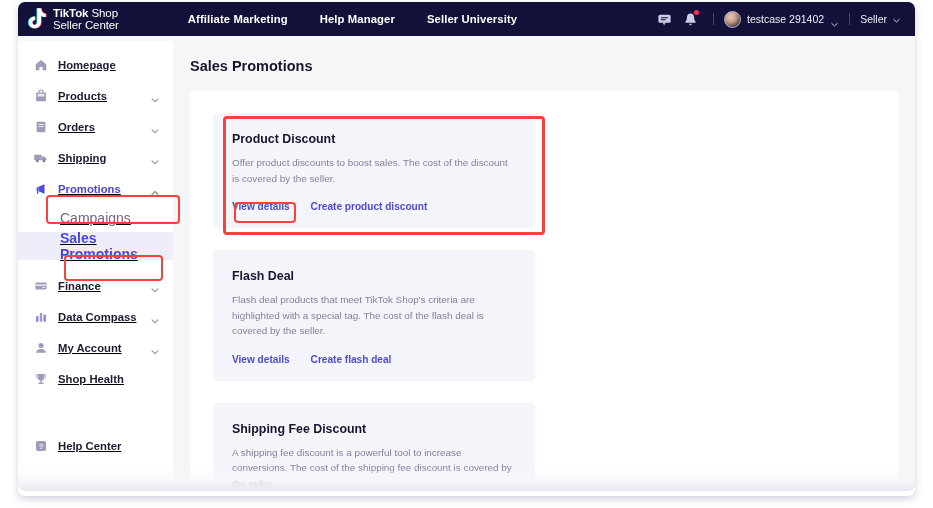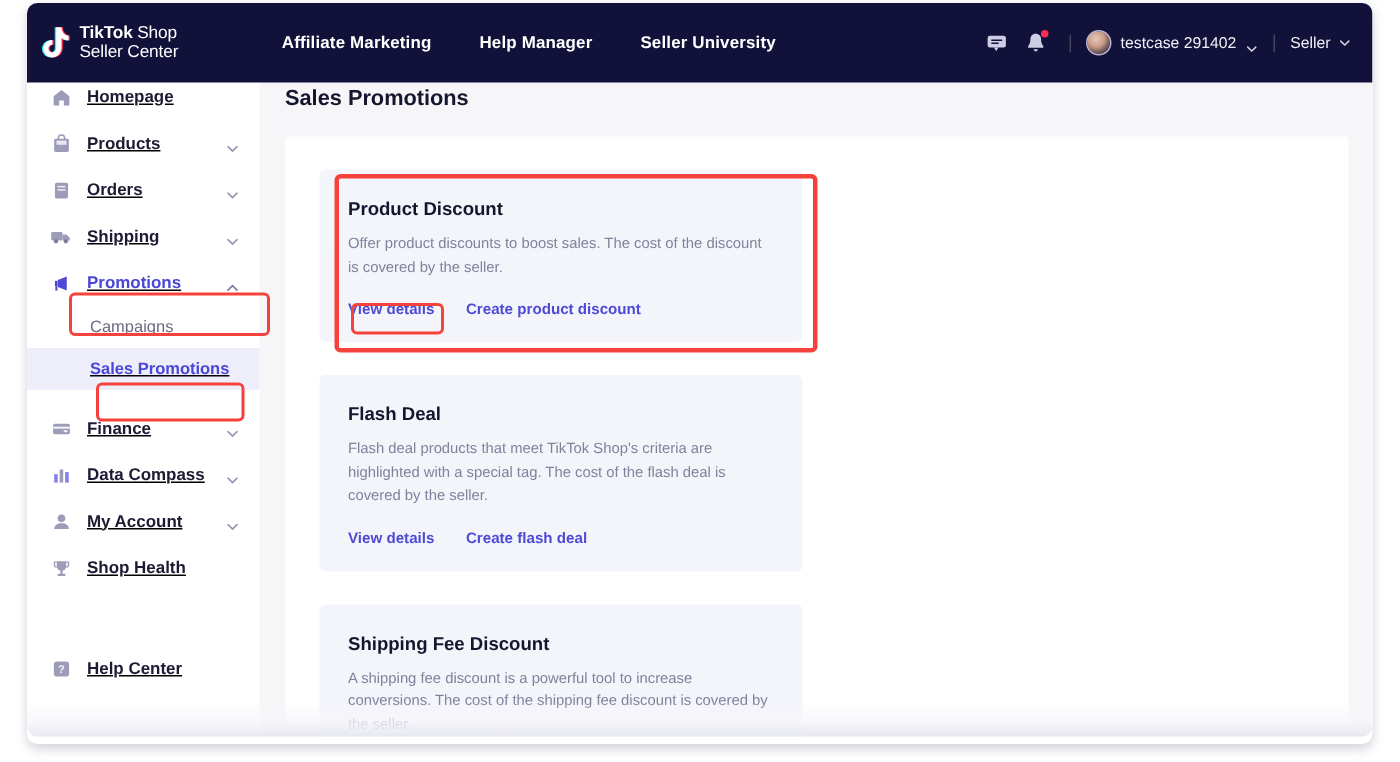--- a/index.html
+++ b/index.html
@@ -36,21 +36,21 @@
     border-bottom-left-radius: 7px;
     border-bottom-right-radius: 7px;
     z-index: 40;
     pointer-events: none;
   }
 
   
   .topbar {
     position: absolute;
     left: 0; top: 0;
-    width: 897px; height: 53px;
+    width: 897px; height: 34px;
     background: #12113a;
     display: flex;
     align-items: center;
     z-index: 20;
   }
   .logo-wrap {
     display: flex; align-items: center;
     margin-left: 9px;
     gap: 5px;
   }
@@ -137,21 +137,21 @@
   .nav-item .arw { margin-left: auto; width: 10px; height: 10px; }
   .nav-item.active .lbl { color: #4a46d8; }
   .nav-spacer-1 { height: 8px; }
   .nav-spacer-2 { height: 10px; }
 
   .subitem {
     height: 28px;
     display: flex;
     align-items: center;
     padding-left: 42px;
-    font-size: 11px;
+    font-size: 14px;
     color: #6b6a80;
     cursor: pointer;
   }
   .subitem.selected {
     background: #eeeefb;
     color: #4a46d8;
     font-weight: bold;
   }
 
   

